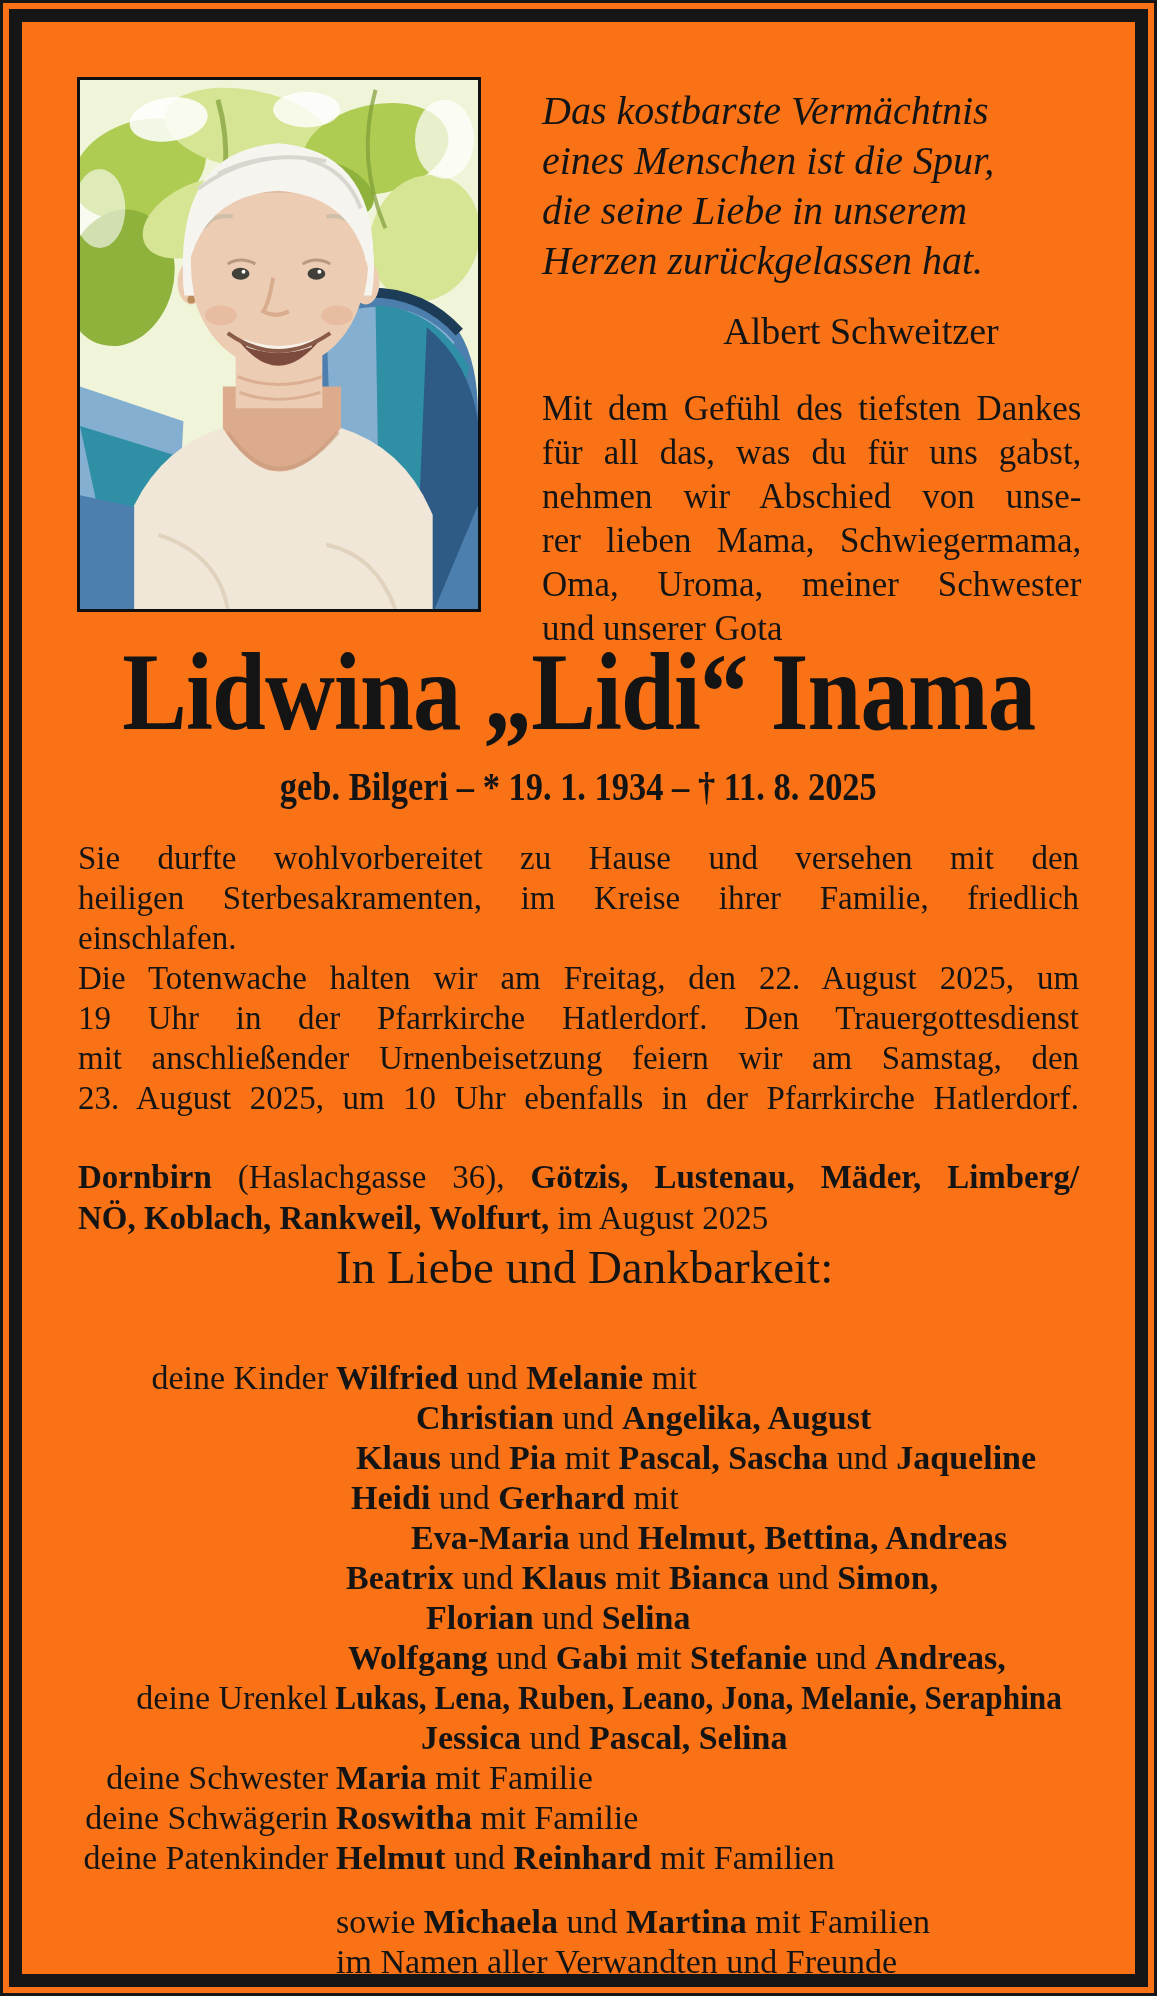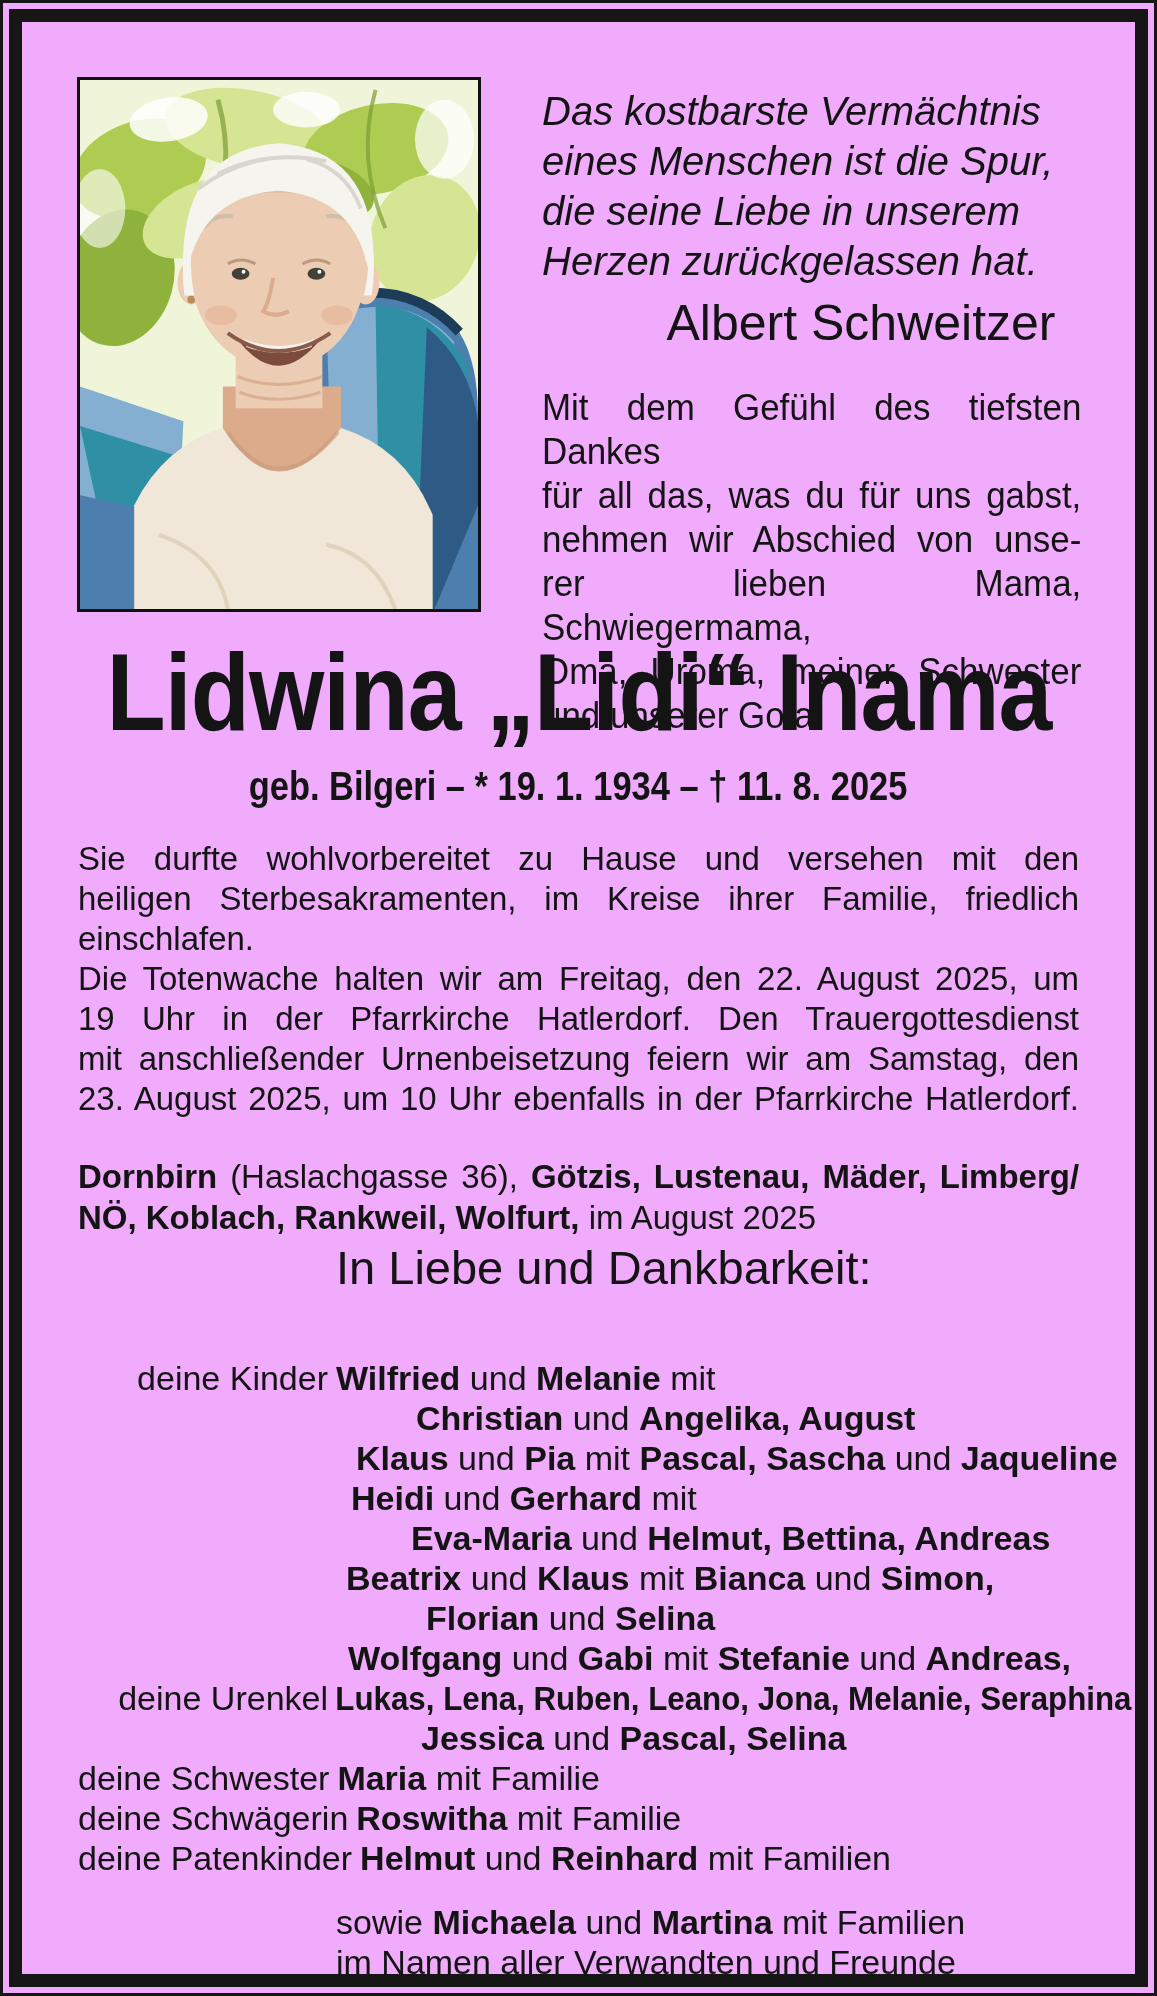--- a/index.html
+++ b/index.html
@@ -1,27 +1,27 @@
 <!DOCTYPE html>
 <html style="--p-bg: #f0f5da; --p-foliage: #aecb52; --p-foliage_light: #d6e593; --p-foliage_dark: #8fb23c; --p-chair_blue: #4d7fae; --p-chair_blue_dark: #2d5b86; --p-chair_blue_light: #85afd0; --p-chair_teal: #2e8fa5; --p-skin: #ecccb2; --p-skin_shade: #dcab8c; --p-hair: #f6f4ef; --p-shirt: #f0e7d8;"><head>
 <meta charset="utf-8">
 <style>
   html,body{margin:0;padding:0;background:#777;}
-  .sheet{position:relative;width:1157px;height:1996px;background:#f0abfc;
-         font-family:Liberation Sans, sans-serif;color:#141414;overflow:hidden;}
+  .sheet{position:relative;width:1157px;height:1996px;background:#f97316;
+         font-family:Liberation Serif, serif;color:#141414;overflow:hidden;}
   .outer-line{position:absolute;inset:0;border:3px solid #161616;pointer-events:none;}
   .frame{position:absolute;top:9px;left:9px;right:9px;bottom:9px;border:13px solid #161616;pointer-events:none;}
 
   .photo{position:absolute;left:77px;top:77px;width:404px;height:535px;
          border:3px solid #101010;box-sizing:border-box;background:#eef3d8;}
   .photo svg{display:block;width:100%;height:100%;}
 
   .quote{position:absolute;left:542px;top:86px;width:548px;
          font-style:italic;font-size:40px;line-height:50px;}
-  .quote-attr{margin-top:12px;font-style:normal;text-align:center;padding-left:90px;font-size:50px;}
+  .quote-attr{margin-top:20px;font-style:normal;text-align:center;padding-left:90px;font-size:38px;}
 
   .intro{position:absolute;left:542px;top:386px;width:556px;
          transform:scaleX(0.97);transform-origin:left top;
          font-size:36px;line-height:44px;}
 
   .jline{text-align:left;}
   .jline.just{text-align:justify;text-align-last:justify;}
 
   .name-wrap{position:absolute;left:30px;right:30px;top:636px;text-align:center;}
   .name-wrap .name{display:inline-block;font-weight:bold;font-size:110px;line-height:112px;

